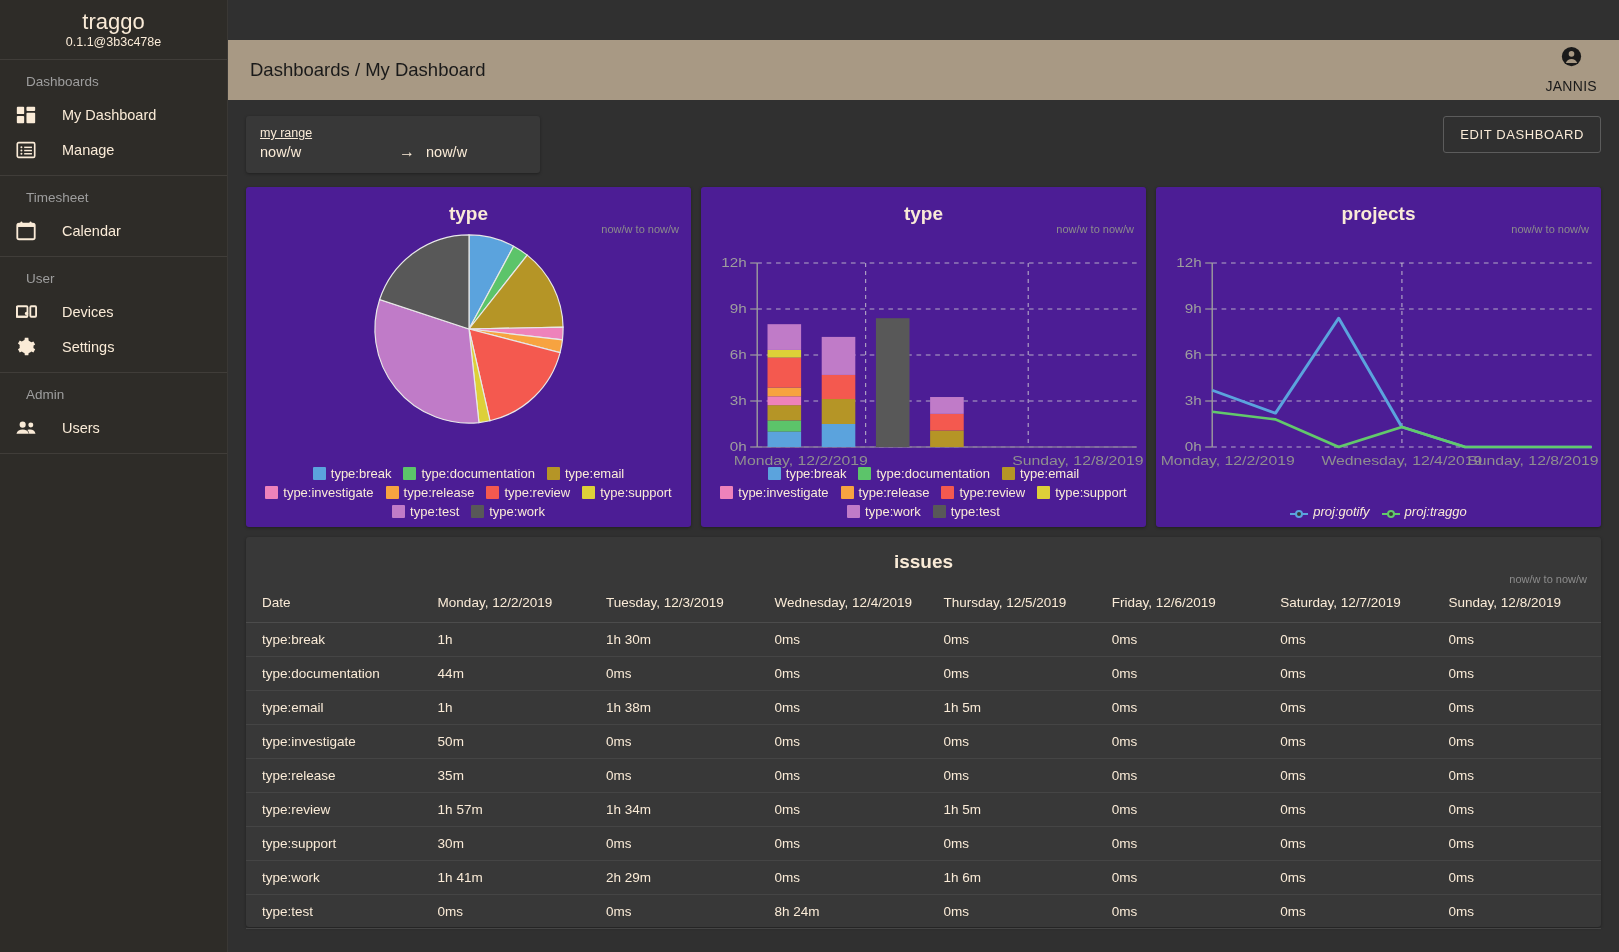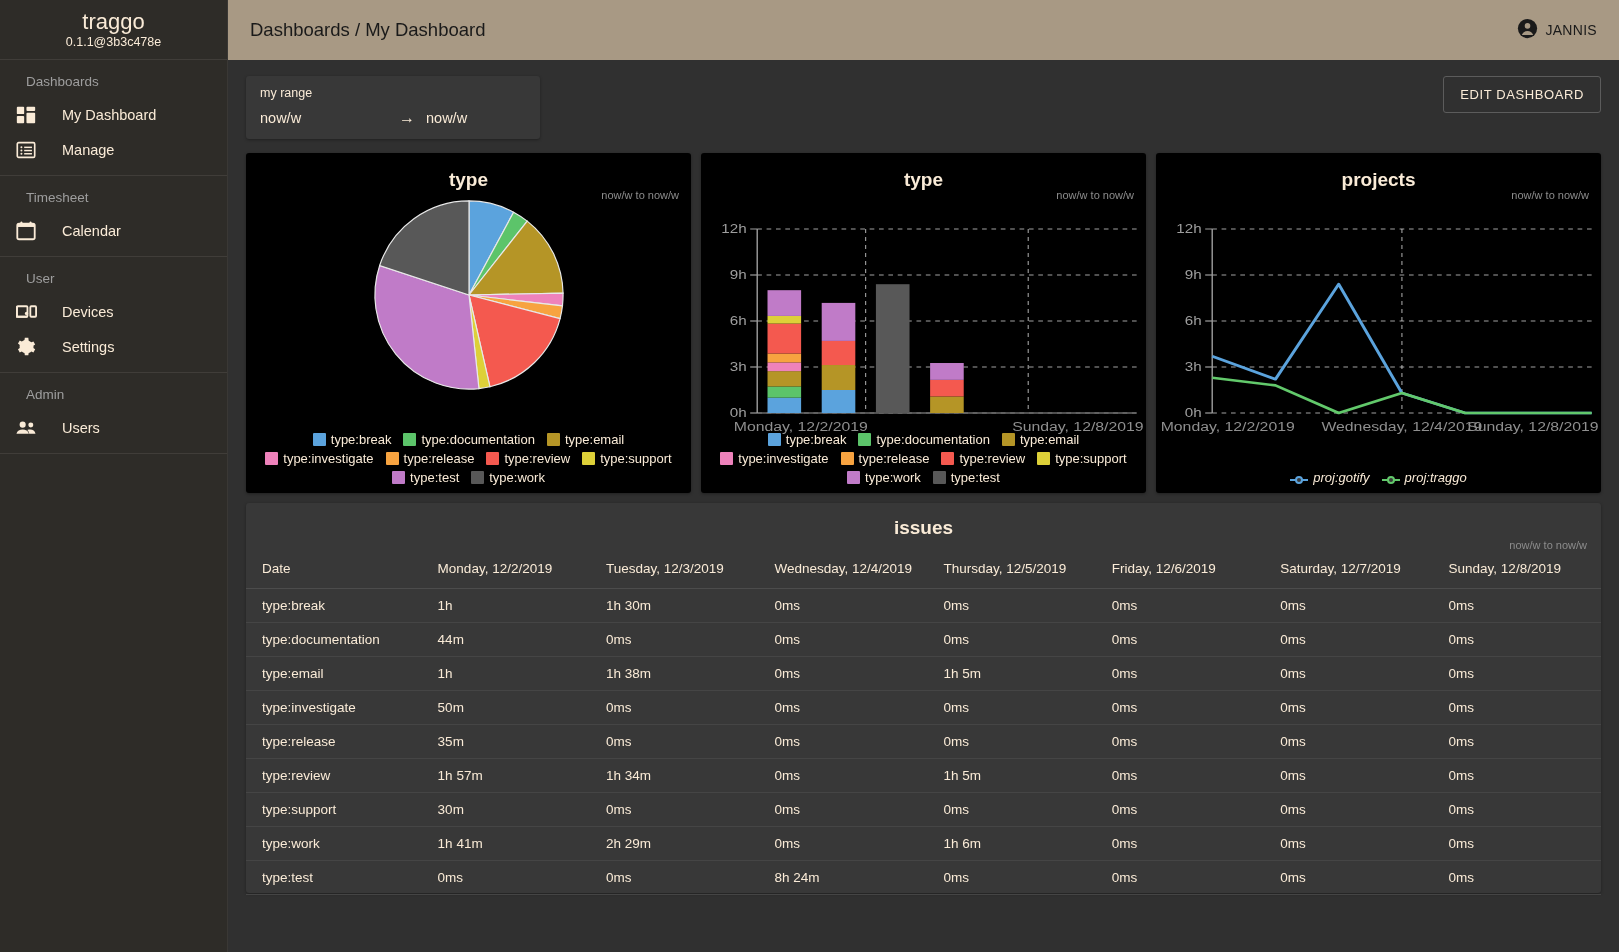--- a/index.html
+++ b/index.html
@@ -50,57 +50,58 @@
 
   
   #main { flex: 1 1 auto; height: 952px; display: flex; flex-direction: column; min-width: 0; }
 
   #appbar {
     height: 60px; background: #a89984;
     display: flex; align-items: center;
     justify-content: space-between;
     padding: 0 22px 0 22px;
     flex: 0 0 60px;
+    margin-top: 40px;
   }
   #breadcrumb { font-size: 18.5px; color: #1a1a1a; }
-  #userbox { display: flex; align-items: center; gap: 7px; }
+  #userbox { display: flex; align-items: center; gap: 7px; flex-direction: column; }
   #userbox .uname { font-size: 14px; color: #1a1a1a; letter-spacing: .3px; }
 
   #content { flex: 1 1 auto; padding: 16px 18px 0 18px; overflow: hidden; }
 
   #toolbar {
     display: flex; align-items: flex-start;
     justify-content: space-between;
     margin-bottom: 14px;
   }
   .range-card {
     background: #383838; border-radius: 3px;
     width: 294px; padding: 10px 14px 12px 14px;
     box-shadow: 0 1px 3px rgba(0,0,0,.35);
   }
-  .range-title { font-size: 12.5px; color: #faebd7; margin-bottom: 9px; }
+  .range-title { font-size: 12.5px; color: #faebd7; margin-bottom: 3px; text-decoration: underline; }
   .range-row { display: flex; align-items: center; font-size: 14.5px; color: #faebd7; }
   .range-from { width: 128px; }
   .range-arrow { width: 38px; text-align: center; font-size: 16px; }
   .edit-btn {
     background: transparent;
     border: 1px solid #5c5c5c;
     border-radius: 3px;
     color: #faebd7;
     font-size: 13px;
     letter-spacing: .6px;
     padding: 10px 16px;
     font-family: "Liberation Sans", sans-serif;
     cursor: pointer;
   }
 
   
   #cards { display: flex; gap: 10px; }
   .card {
-    background: #000000;
+    background: #4c1d95;
     border-radius: 3px;
     box-shadow: 0 1px 3px rgba(0,0,0,.35);
     flex: 1 1 0; min-width: 0;
     position: relative;
     height: 340px;
     overflow: hidden;
   }
   .card-title {
     text-align: center; font-weight: bold;
     font-size: 19px; color: #faebd7;

